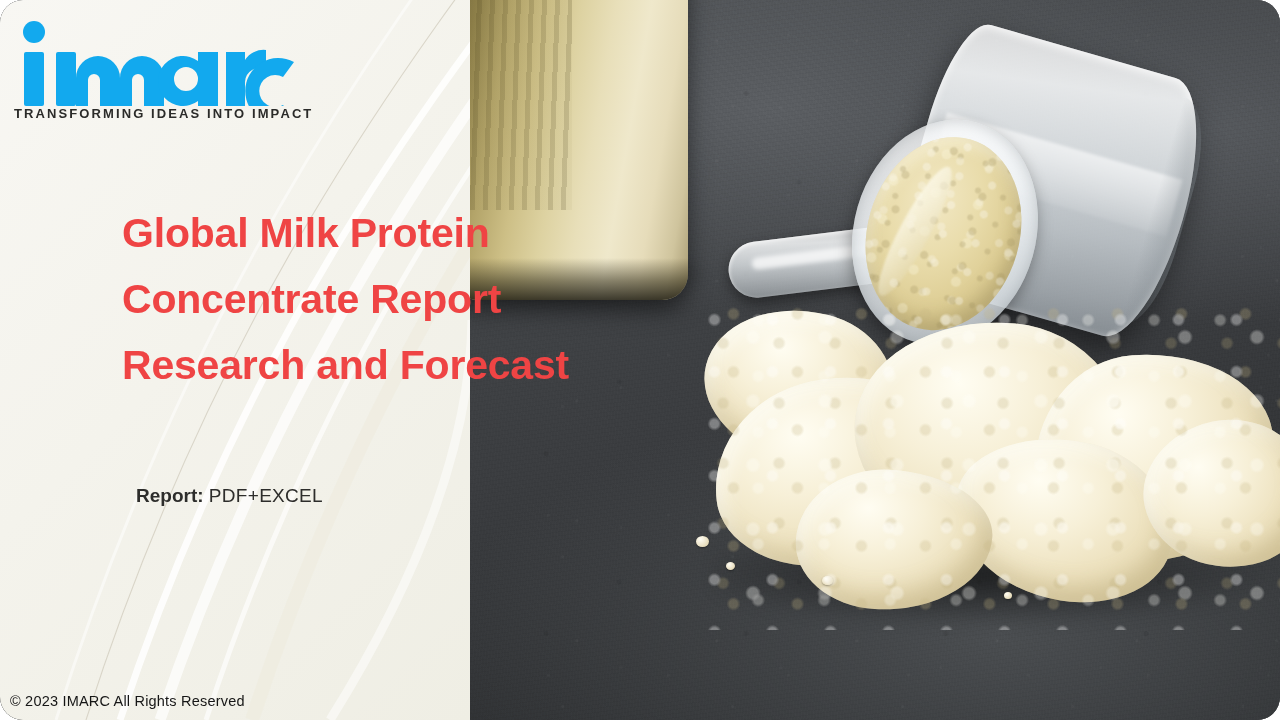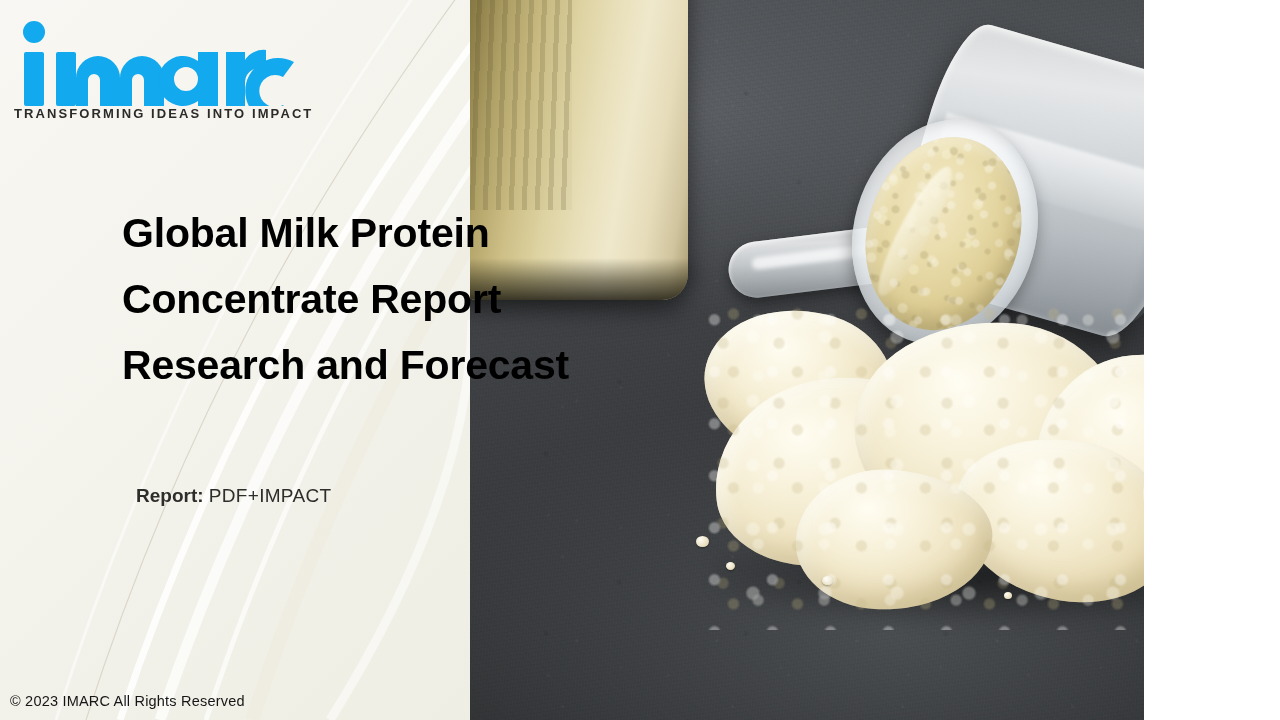--- a/index.html
+++ b/index.html
@@ -4,22 +4,23 @@
 <style>
   * { margin:0; padding:0; box-sizing:border-box; }
   html, body {
     width:1280px; height:720px;
     overflow:hidden;
     background:#ffffff;
     font-family:"Liberation Sans", sans-serif;
   }
   #stage {
     position:relative;
-    width:1144px; height:720px;
+    width:1280px; height:720px;
     overflow:hidden;
+    border-radius:23px;
   }
 
   
   .photo {
     position:absolute; inset:0;
     background:#3b3d40;
     overflow:hidden;
   }
   .slate {
     position:absolute; inset:0;
@@ -222,21 +223,21 @@
     white-space:nowrap;
   }
 
   
   .title {
     position:absolute; left:122px; top:200px;
     width:560px;
     font-size:41px;
     line-height:66px;
     font-weight:700;
-    color:#000000;
+    color:#ef4444;
     letter-spacing:-.2px;
     white-space:nowrap;
     z-index:5;
   }
   .title div { white-space:nowrap; }
 
   .format {
     position:absolute; left:136px; top:485px;
     font-size:19px;
     color:#2d2d2b;
@@ -340,18 +341,18 @@
   </div>
 
   <div class="title">
     <div>Global Milk Protein</div>
     <div>Concentrate Report</div>
     <div>Research and Forecast</div>
   </div>
 
   <div class="format">
     <b>Report:</b>
-    <span class="val">PDF+IMPACT</span>
+    <span class="val">PDF+EXCEL</span>
   </div>
 
   <div class="copyright">© 2023 IMARC All Rights Reserved</div>
 
 </div>
 
 </body></html>

